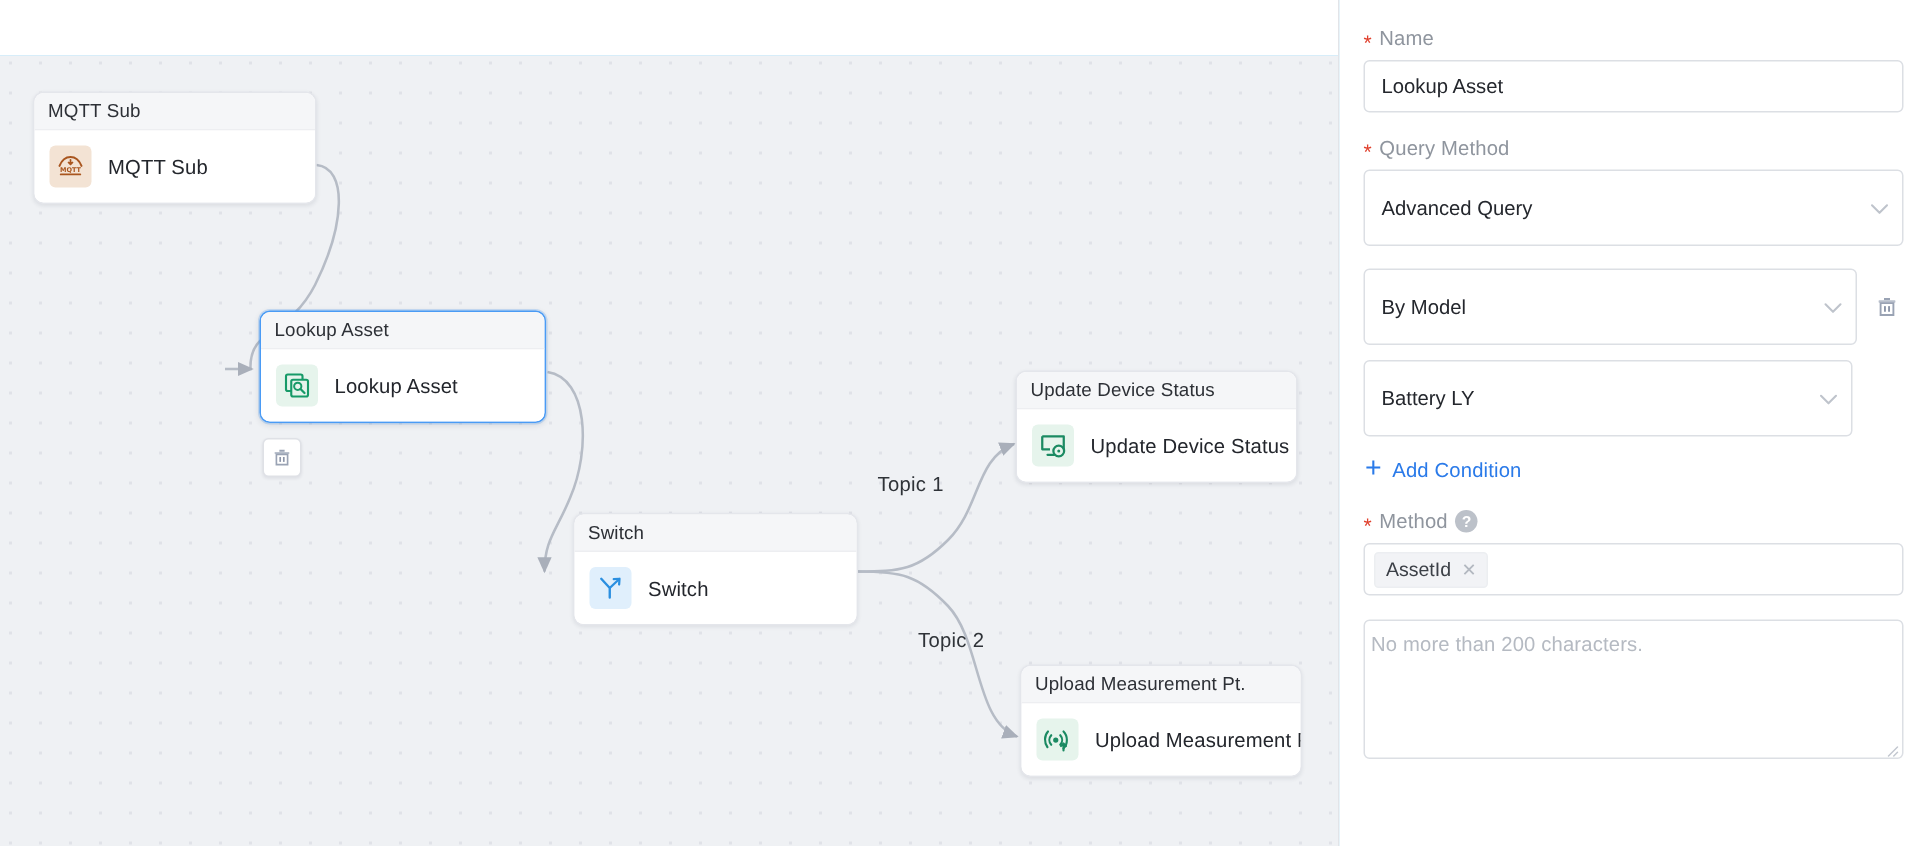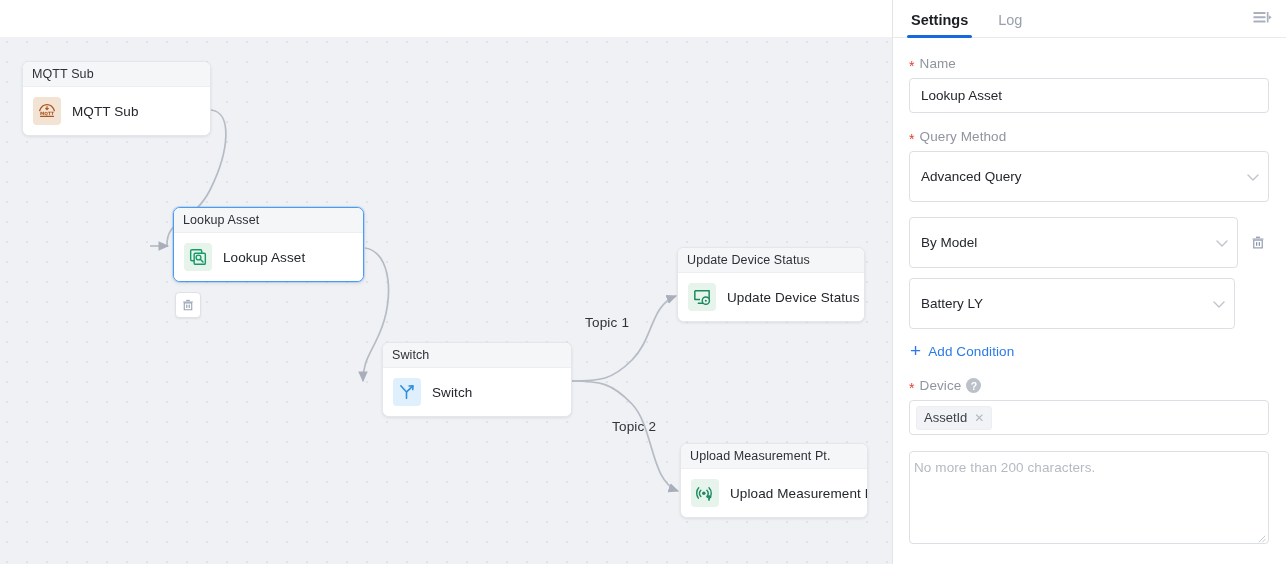--- a/index.html
+++ b/index.html
@@ -358,33 +358,20 @@
         <span class="node-label">Upload Measurement Pt.</span>
       </div>
     </div>
 
     <div class="edge-label" style="left:585px; top:315px;">Topic 1</div>
     <div class="edge-label" style="left:612px; top:419px;">Topic 2</div>
   </div>
 
   <div id="panel">
 
-    <div id="panel-tabs">
-      <div class="tab active">Settings</div>
-      <div class="tab inactive">Log</div>
-      <div id="panel-menu-icon">
-        <svg width="19" height="16" viewBox="0 0 22 18">
-          <rect x="0.5" y="1" width="14" height="2.3" rx="0.6" fill="#aab0bd"></rect>
-          <rect x="0.5" y="5.9" width="14" height="2.3" rx="0.6" fill="#aab0bd"></rect>
-          <rect x="0.5" y="10.8" width="14" height="2.3" rx="0.6" fill="#aab0bd"></rect>
-          <rect x="16" y="1" width="2" height="12.1" rx="0.6" fill="#aab0bd"></rect>
-          <path d="M18.4 4.6 L21.6 7.1 L18.4 9.6 Z" fill="#aab0bd"></path>
-        </svg>
-      </div>
-    </div>
 
     <div id="panel-body">
 
       
       <div class="field-label">
         <span class="req-star">*</span>
         <span>Name</span>
       </div>
       <div class="input-box">
         <span>Lookup Asset</span>
@@ -437,21 +424,21 @@
 
       
       <div class="add-condition">
         <span class="plus-glyph">+</span>
         <span>Add Condition</span>
       </div>
 
       
       <div class="field-label">
         <span class="req-star">*</span>
-        <span>Device</span>
+        <span>Method</span>
         <span class="help-icon">?</span>
       </div>
       <div class="tag-input">
         <span class="tag">
           <span>AssetId</span>
           <span class="tag-x">✕</span>
         </span>
       </div>
 
       

